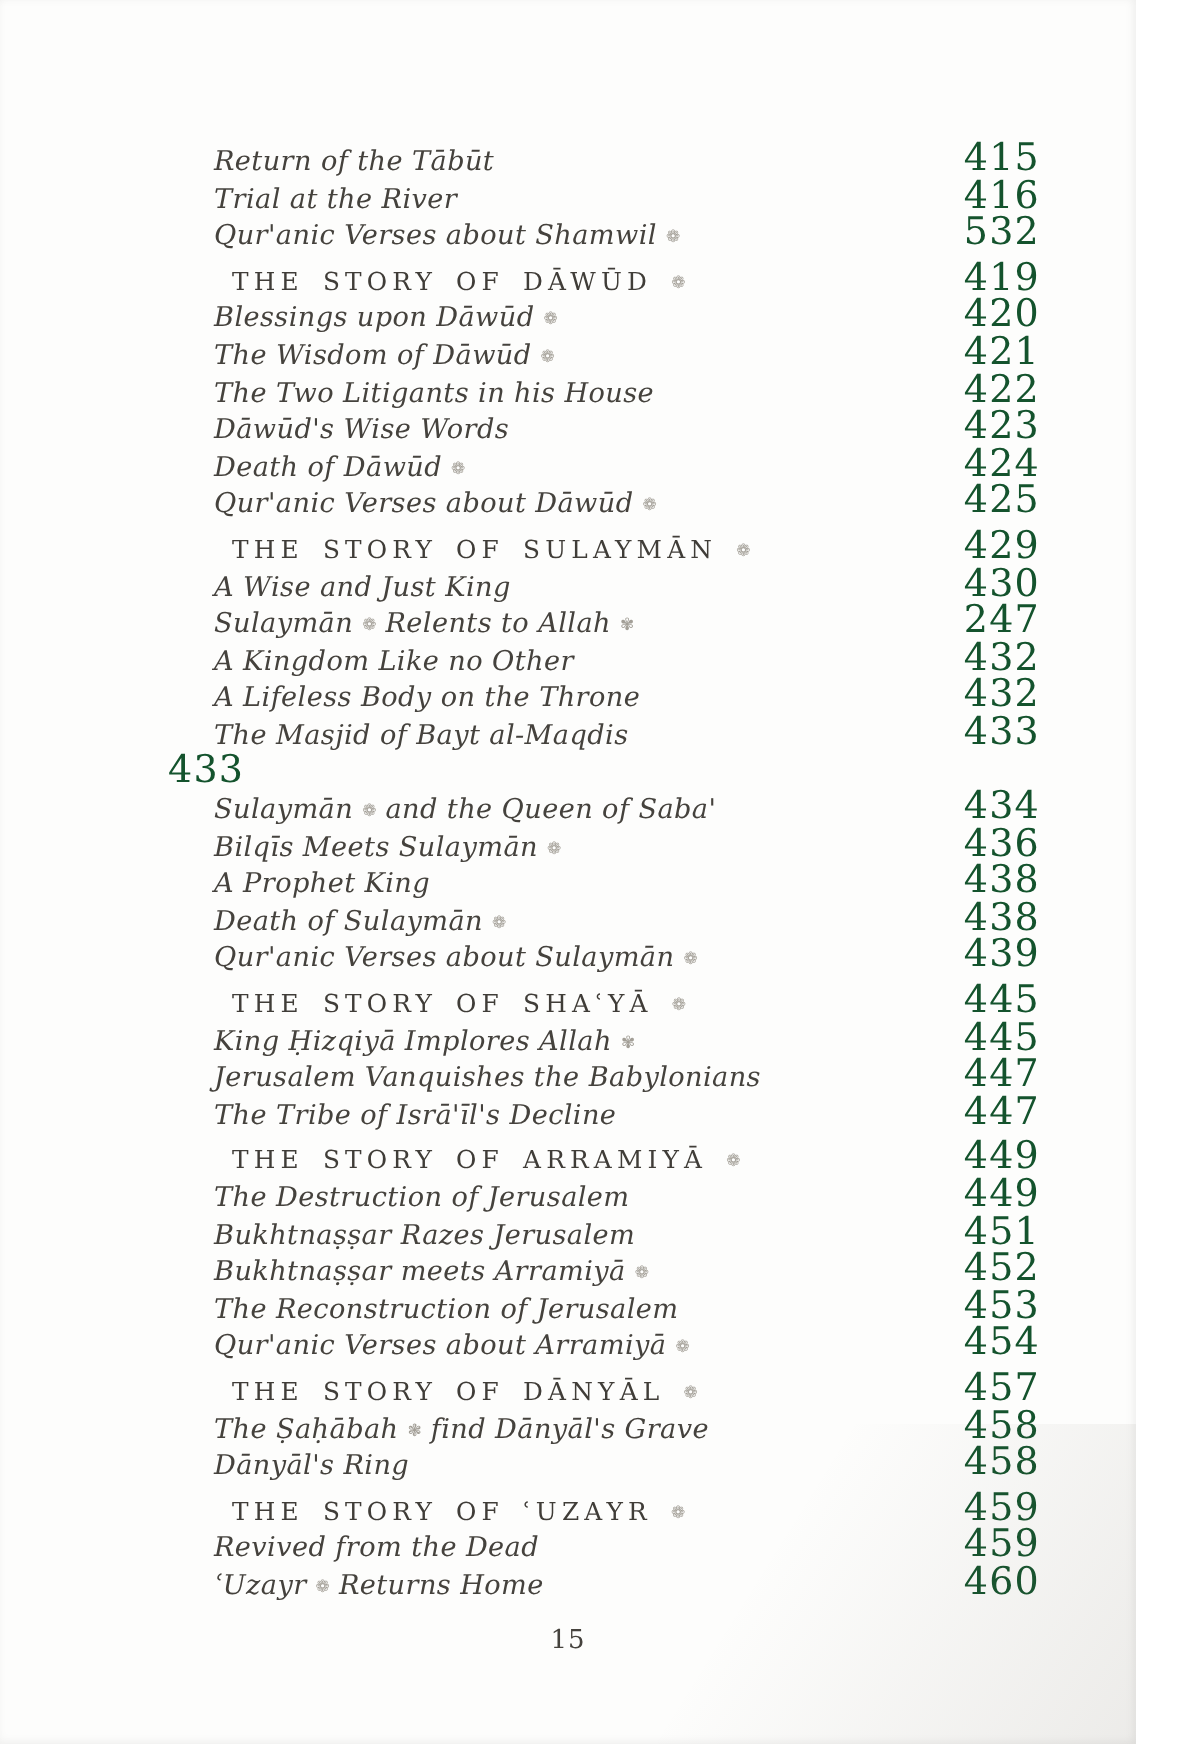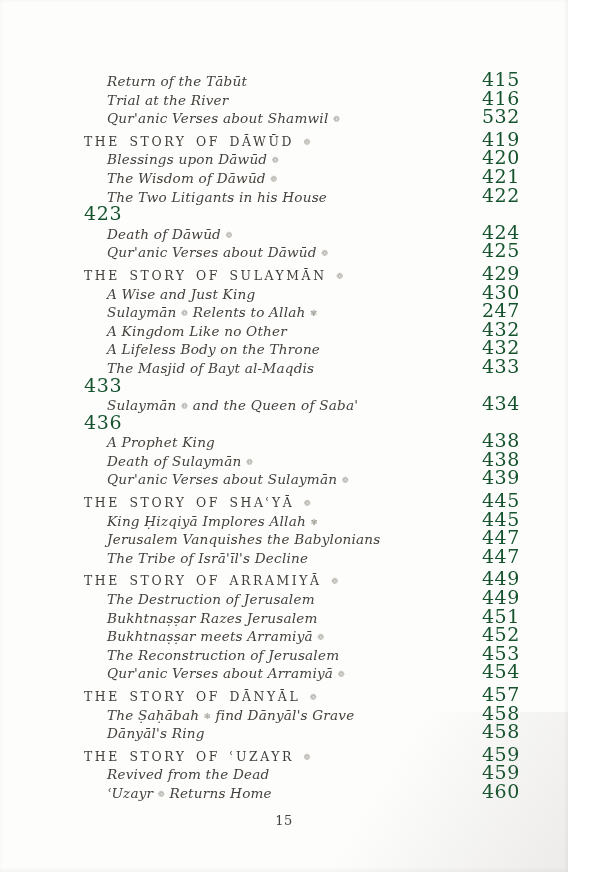--- a/index.html
+++ b/index.html
@@ -37,20 +37,21 @@
     font-size: 13.6px;
     color: #45423d;
     letter-spacing: 0.2px;
   }
   .row.heading .title {
     font-style: normal;
     font-size: 12.4px;
     letter-spacing: 2.6px;
     word-spacing: 3px;
     color: #403d38;
+    margin-left: 32px;
   }
   .pg {
     font-style: normal;
     font-size: 19px;
     color: #14532d;
     letter-spacing: 0.6px;
     white-space: pre;
   }
   .orn {
     font-style: normal;
@@ -110,20 +111,21 @@
       </div>
       <div class="row entry">
         <span class="title"><span>The Wisdom of Dāwūd </span><span class="orn">❁</span></span>
         <span class="pg">421</span>
       </div>
       <div class="row entry">
         <span class="title"><span>The Two Litigants in his House</span></span>
         <span class="pg">422</span>
       </div>
       <div class="row entry">
+        <span class="title"><span>Dāwūd's Wise Words</span></span>
         <span class="pg">423</span>
       </div>
       <div class="row entry">
         <span class="title"><span>Death of Dāwūd </span><span class="orn">❁</span></span>
         <span class="pg">424</span>
       </div>
       <div class="row entry">
         <span class="title"><span>Qur'anic Verses about Dāwūd </span><span class="orn">❁</span></span>
         <span class="pg">425</span>
       </div>
@@ -152,20 +154,21 @@
         <span class="pg">433</span>
       </div>
       <div class="row entry">
         <span class="pg">433</span>
       </div>
       <div class="row entry">
         <span class="title"><span>Sulaymān </span><span class="orn">❁</span><span> and the Queen of Saba'</span></span>
         <span class="pg">434</span>
       </div>
       <div class="row entry">
+        <span class="title"><span>Bilqīs Meets Sulaymān </span><span class="orn">❁</span></span>
         <span class="pg">436</span>
       </div>
       <div class="row entry">
         <span class="title"><span>A Prophet King</span></span>
         <span class="pg">438</span>
       </div>
       <div class="row entry">
         <span class="title"><span>Death of Sulaymān </span><span class="orn">❁</span></span>
         <span class="pg">438</span>
       </div>

